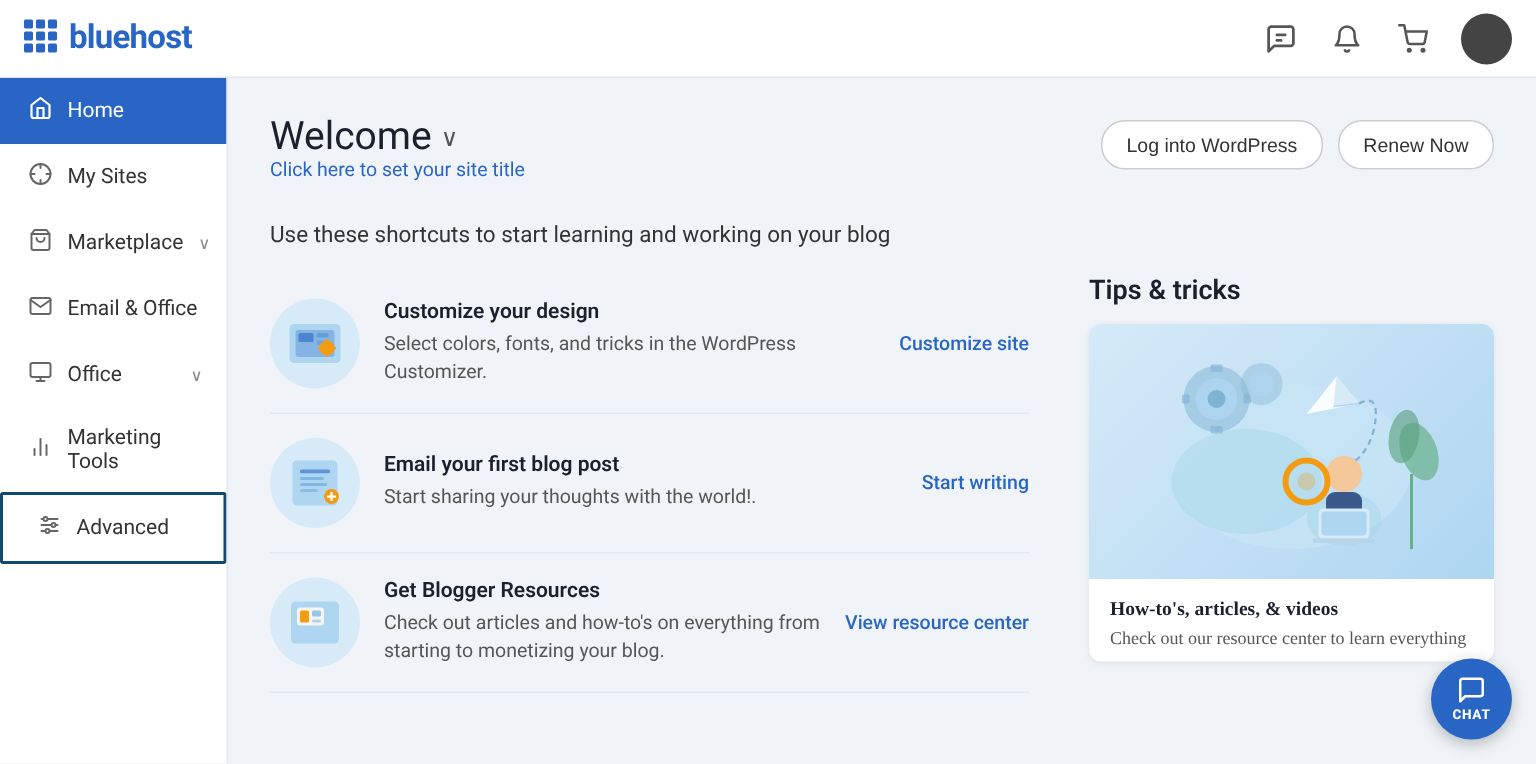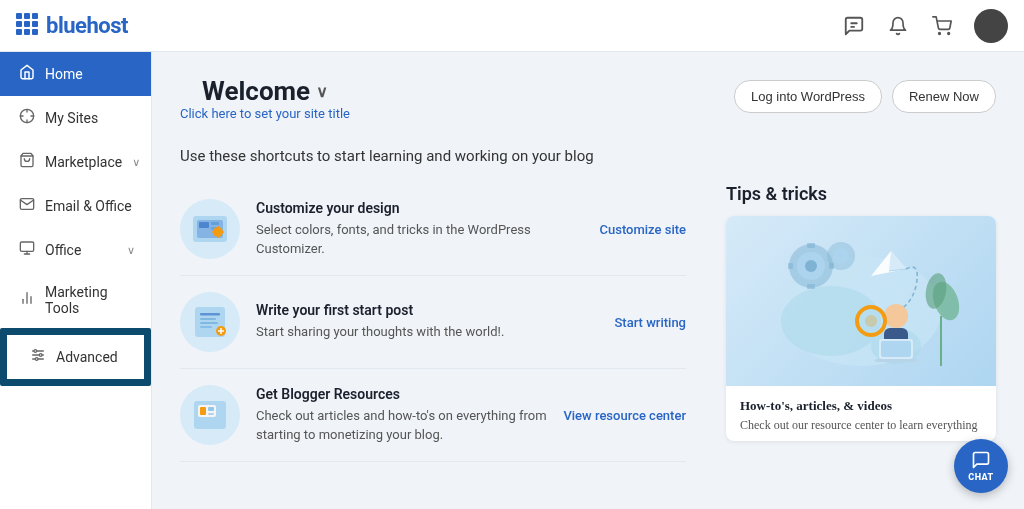--- a/index.html
+++ b/index.html
@@ -88,21 +88,21 @@
       border-left: 3px solid transparent;
       transition: background 0.15s;
     }
     .sidebar-item.active {
       background: #2865c4;
       color: #fff;
       border-left-color: #2865c4;
     }
     .sidebar-item.active .si-icon { color: #fff; }
     .sidebar-item.selected-red {
-      border: 7px solid #0c4a6e;
+      border: 2px solid #0c4a6e;
       border-radius: 2px;
       padding-left: 23px;
     }
     .si-icon { font-size: 16px; color: #666; flex-shrink: 0; }
     .si-label { flex: 1; font-size: 14px; }
     .si-chevron { font-size: 11px; color: #888; }
 
     
     .main {
       flex: 1;
@@ -112,26 +112,25 @@
     }
 
     .main-header {
       display: flex;
       align-items: flex-start;
       justify-content: space-between;
       margin-bottom: 6px;
     }
     .welcome-title {
       font-size: 26px;
-      font-weight: 700;
+      font-weight: 400;
       color: #1a202c;
       display: flex;
       align-items: center;
       gap: 6px;
-      justify-content: center;
     }
     .welcome-chevron { font-size: 16px; color: #555; cursor: pointer; }
     .set-site-link {
       color: #2865c4;
       font-size: 13px;
       cursor: pointer;
       margin-bottom: 20px;
       display: block;
     }
 
@@ -439,21 +438,21 @@
               <rect x="15" y="16" width="20" height="2.5" rx="1" fill="#2865c4" opacity="0.6"></rect>
               <rect x="15" y="21" width="16" height="2" rx="1" fill="#5499d4" opacity="0.5"></rect>
               <rect x="15" y="25" width="18" height="2" rx="1" fill="#5499d4" opacity="0.5"></rect>
               <rect x="15" y="29" width="12" height="2" rx="1" fill="#5499d4" opacity="0.4"></rect>
               <circle cx="36" cy="34" r="5" fill="#f39c12"></circle>
               <line x1="36" y1="31" x2="36" y2="37" stroke="#fff" stroke-width="1.5"></line>
               <line x1="33" y1="34" x2="39" y2="34" stroke="#fff" stroke-width="1.5"></line>
             </svg>
           </div>
           <div class="shortcut-info">
-            <div class="shortcut-title">Write your first start post</div>
+            <div class="shortcut-title">Email your first blog post</div>
             <div class="shortcut-desc">Start sharing your thoughts with the world!.</div>
           </div>
           <span class="shortcut-action">Start writing</span>
         </div>
 
         <div class="shortcut-item">
           <div class="shortcut-icon-wrap">
             <svg width="50" height="50" viewBox="0 0 50 50">
               <rect x="9" y="11" width="32" height="28" rx="3" fill="#aed6f1"></rect>
               <rect x="13" y="15" width="18" height="12" rx="2" fill="#f5f5f5"></rect>

